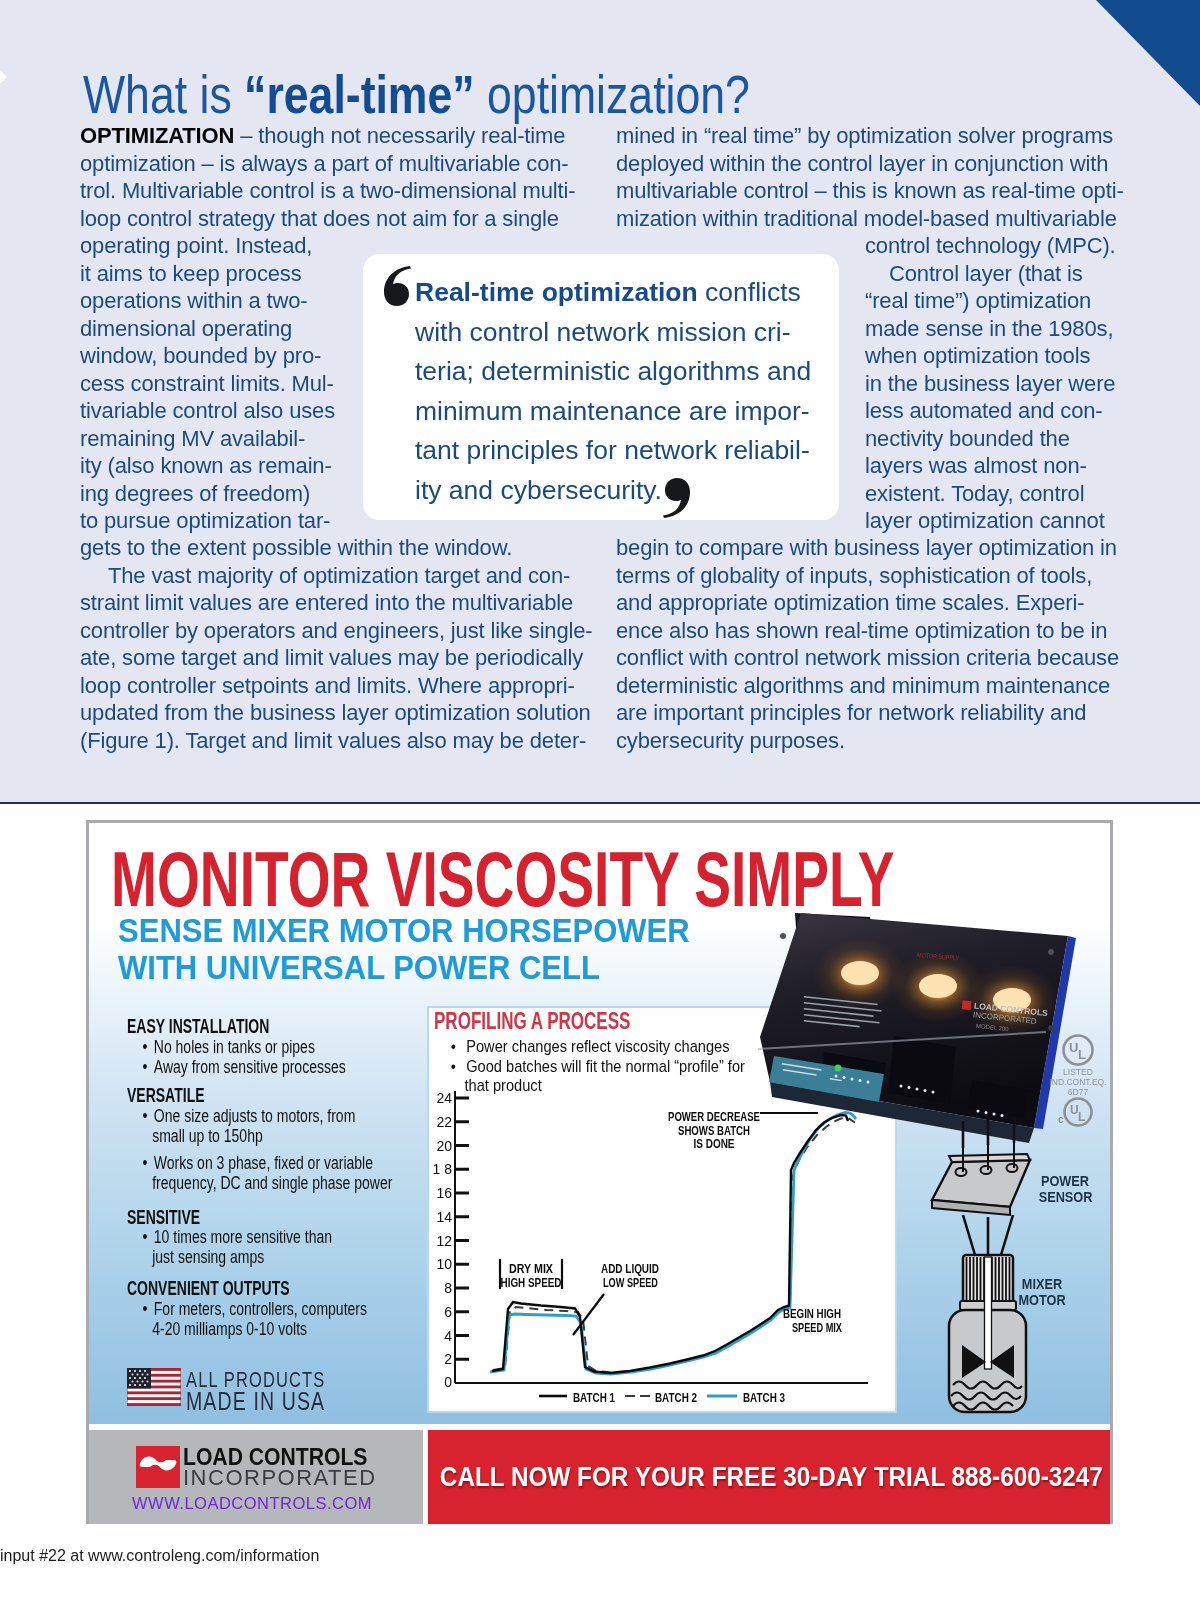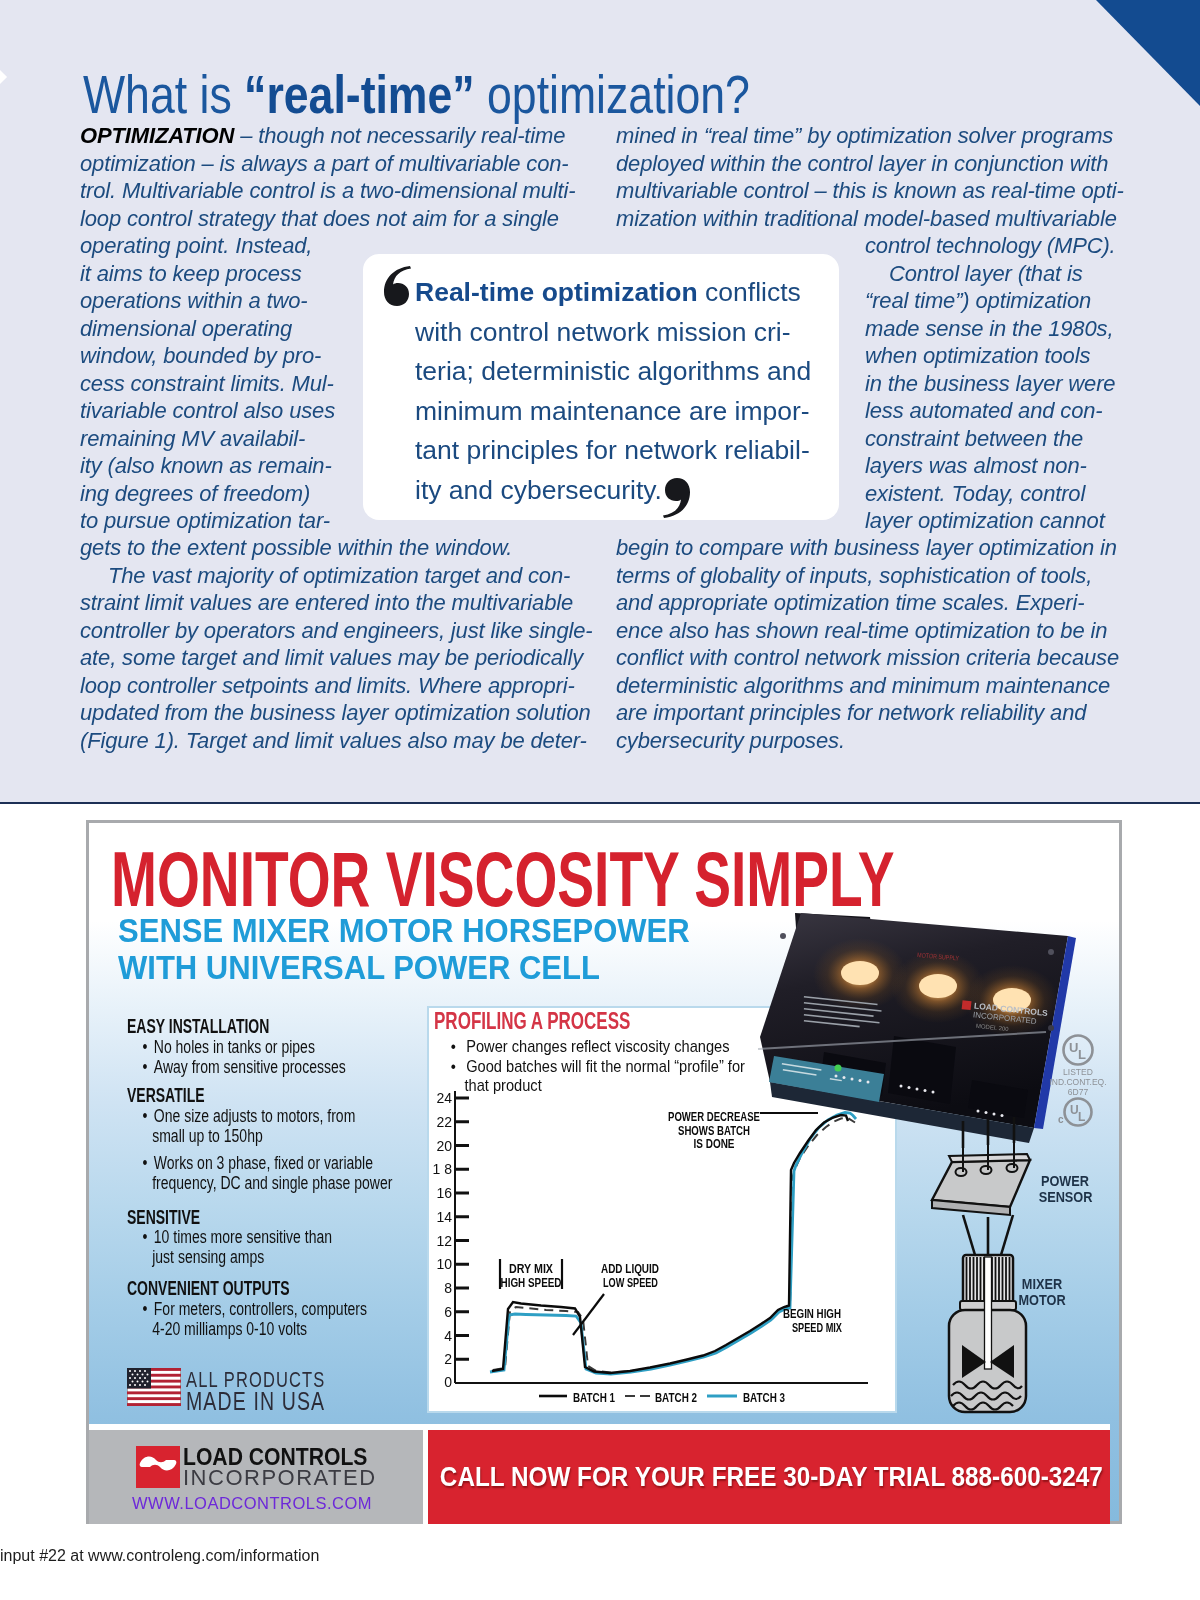--- a/index.html
+++ b/index.html
@@ -5,28 +5,28 @@
 html,body{margin:0;padding:0;}
 body{width:1200px;height:1600px;position:relative;background:#fff;font-family:"Liberation Sans",sans-serif;overflow:hidden;}
 .abs{position:absolute;}
 
 #top{position:absolute;left:0;top:0;width:1200px;height:802px;background:#e4e6f1;}
 #sep{position:absolute;left:0;top:802px;width:1200px;height:2px;background:#1c2f55;}
 #tri{position:absolute;right:0;top:0;width:0;height:0;border-top:106px solid #134b90;border-left:104px solid transparent;}
 h1{position:absolute;left:83px;top:63px;margin:0;font-size:54px;font-weight:400;color:#1b579e;white-space:nowrap;}
 h1 b{color:#134c92;}
 .col{position:absolute;font-size:22px;line-height:27.5px;letter-spacing:-0.15px;color:#1c4b7f;white-space:nowrap;}
-.col div{height:27.5px;font-style:italic;}
+.col div{height:27.5px;}
 .ind{text-indent:28px;}
 #quote{position:absolute;left:363px;top:254px;width:476px;height:266px;background:#fff;border-radius:16px;}
 #qtext{position:absolute;left:52px;top:19px;font-size:26.5px;line-height:39.5px;color:#1b4a80;white-space:nowrap;}
 #qtext b{color:#164a8c;}
 
 #ad{position:absolute;left:86px;top:820px;width:1021px;height:698px;border:3px solid #a8aaad;
-background:linear-gradient(180deg,#ffffff 0%,#ffffff 14%,#eaf3fa 25%,#cfe3f3 40%,#b8d8ed 55%,#a3cce7 70%,#90c0e1 85%,#85badd 100%);padding-left:9px;}
+background:linear-gradient(180deg,#ffffff 0%,#ffffff 14%,#eaf3fa 25%,#cfe3f3 40%,#b8d8ed 55%,#a3cce7 70%,#90c0e1 85%,#85badd 100%);}
 .cond{display:inline-block;transform:scaleX(0.82);transform-origin:0 50%;white-space:nowrap;}
 #adh1{position:absolute;left:22px;top:11px;font-size:78px;font-weight:700;color:#d5222e;}
 #adh1 .cond{transform:scaleX(0.707);}
 #adh2{position:absolute;left:29px;top:89px;font-size:33px;font-weight:700;color:#1f9cd8;line-height:37px;}
 #adh2 .cond{transform:scaleX(0.94);}
 .feat{position:absolute;left:38px;color:#111;}
 .fh{font-size:20px;font-weight:700;}
 .fh .cond{transform:scaleX(0.70);}
 .fb{font-size:17.5px;line-height:19.7px;left:52px;}
 .fb .cond{transform:scaleX(0.80);}
@@ -89,21 +89,21 @@
 <div>mization within traditional model-based multivariable</div>
 </div>
 <div class="col" style="left:865px;top:232px;">
 <div>control technology (MPC).</div>
 <div class="ind" style="text-indent:24px;">Control layer (that is</div>
 <div>“real time”) optimization</div>
 <div>made sense in the 1980s,</div>
 <div>when optimization tools</div>
 <div>in the business layer were</div>
 <div>less automated and con-</div>
-<div>constraint between the</div>
+<div>nectivity bounded the</div>
 <div>layers was almost non-</div>
 <div>existent. Today, control</div>
 <div>layer optimization cannot</div>
 </div>
 <div class="col" style="left:616px;top:534px;">
 <div>begin to compare with business layer optimization in</div>
 <div>terms of globality of inputs, sophistication of tools,</div>
 <div>and appropriate optimization time scales. Experi-</div>
 <div>ence also has shown real-time optimization to be in</div>
 <div>conflict with control network mission criteria because</div>

